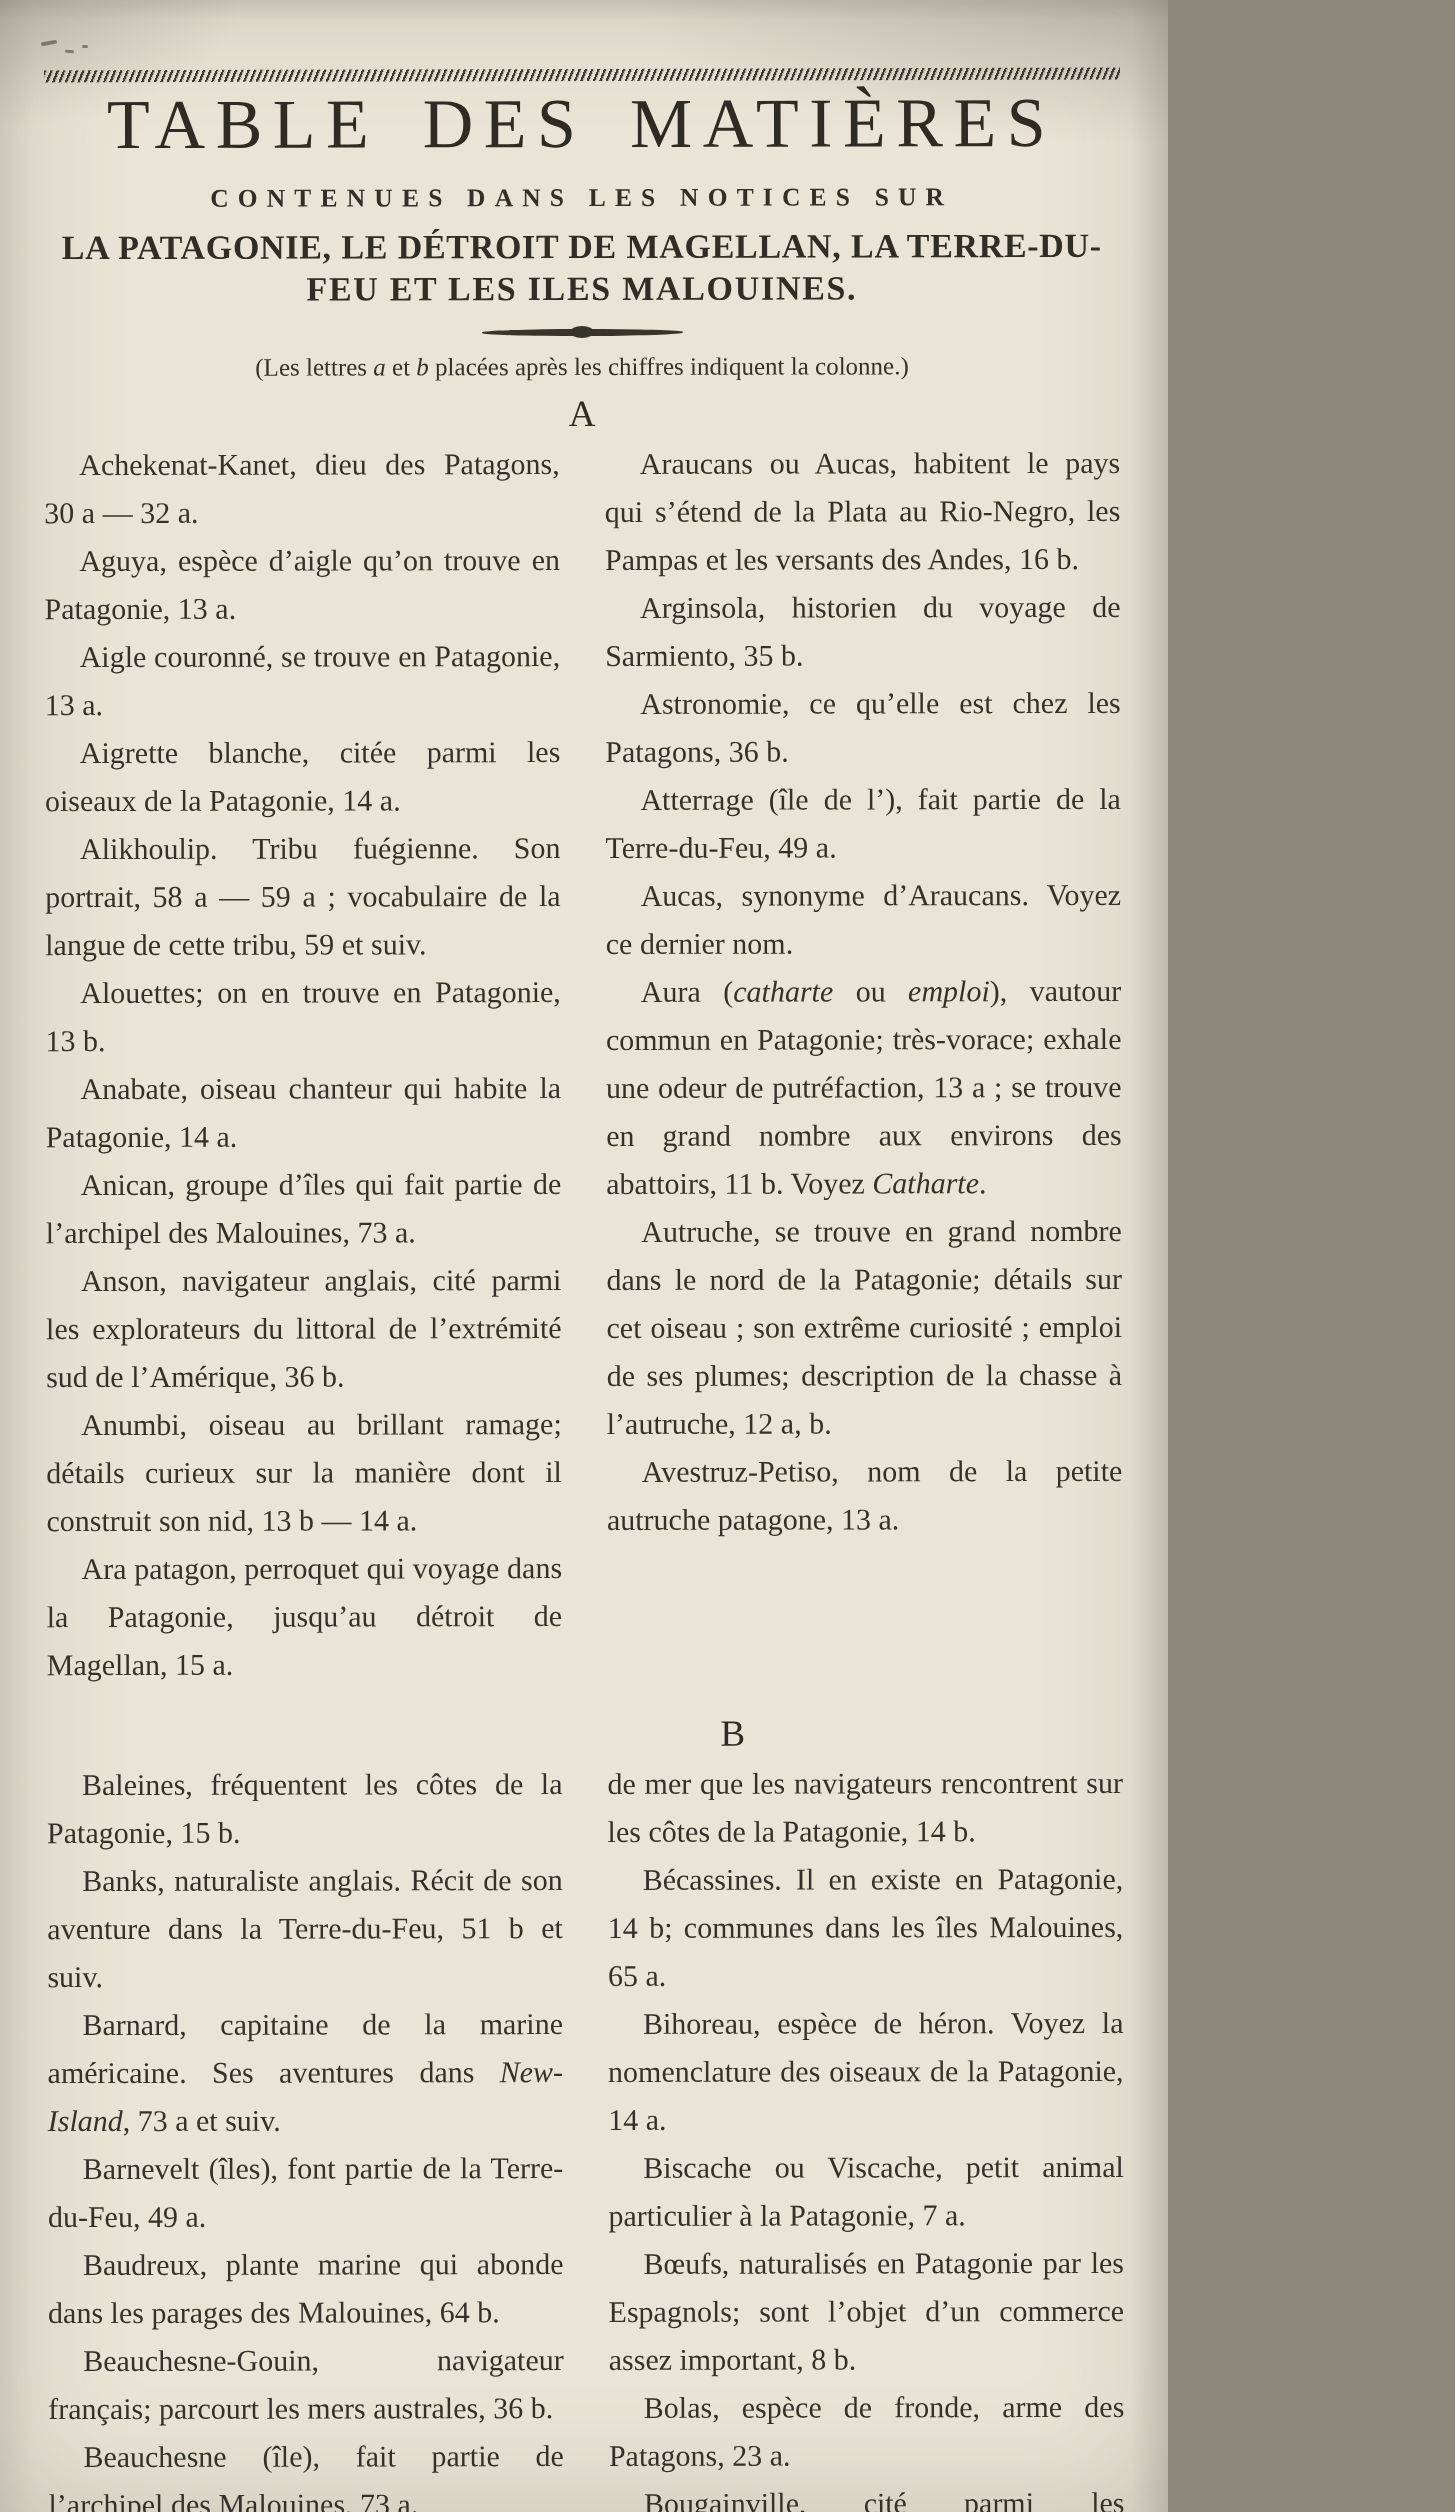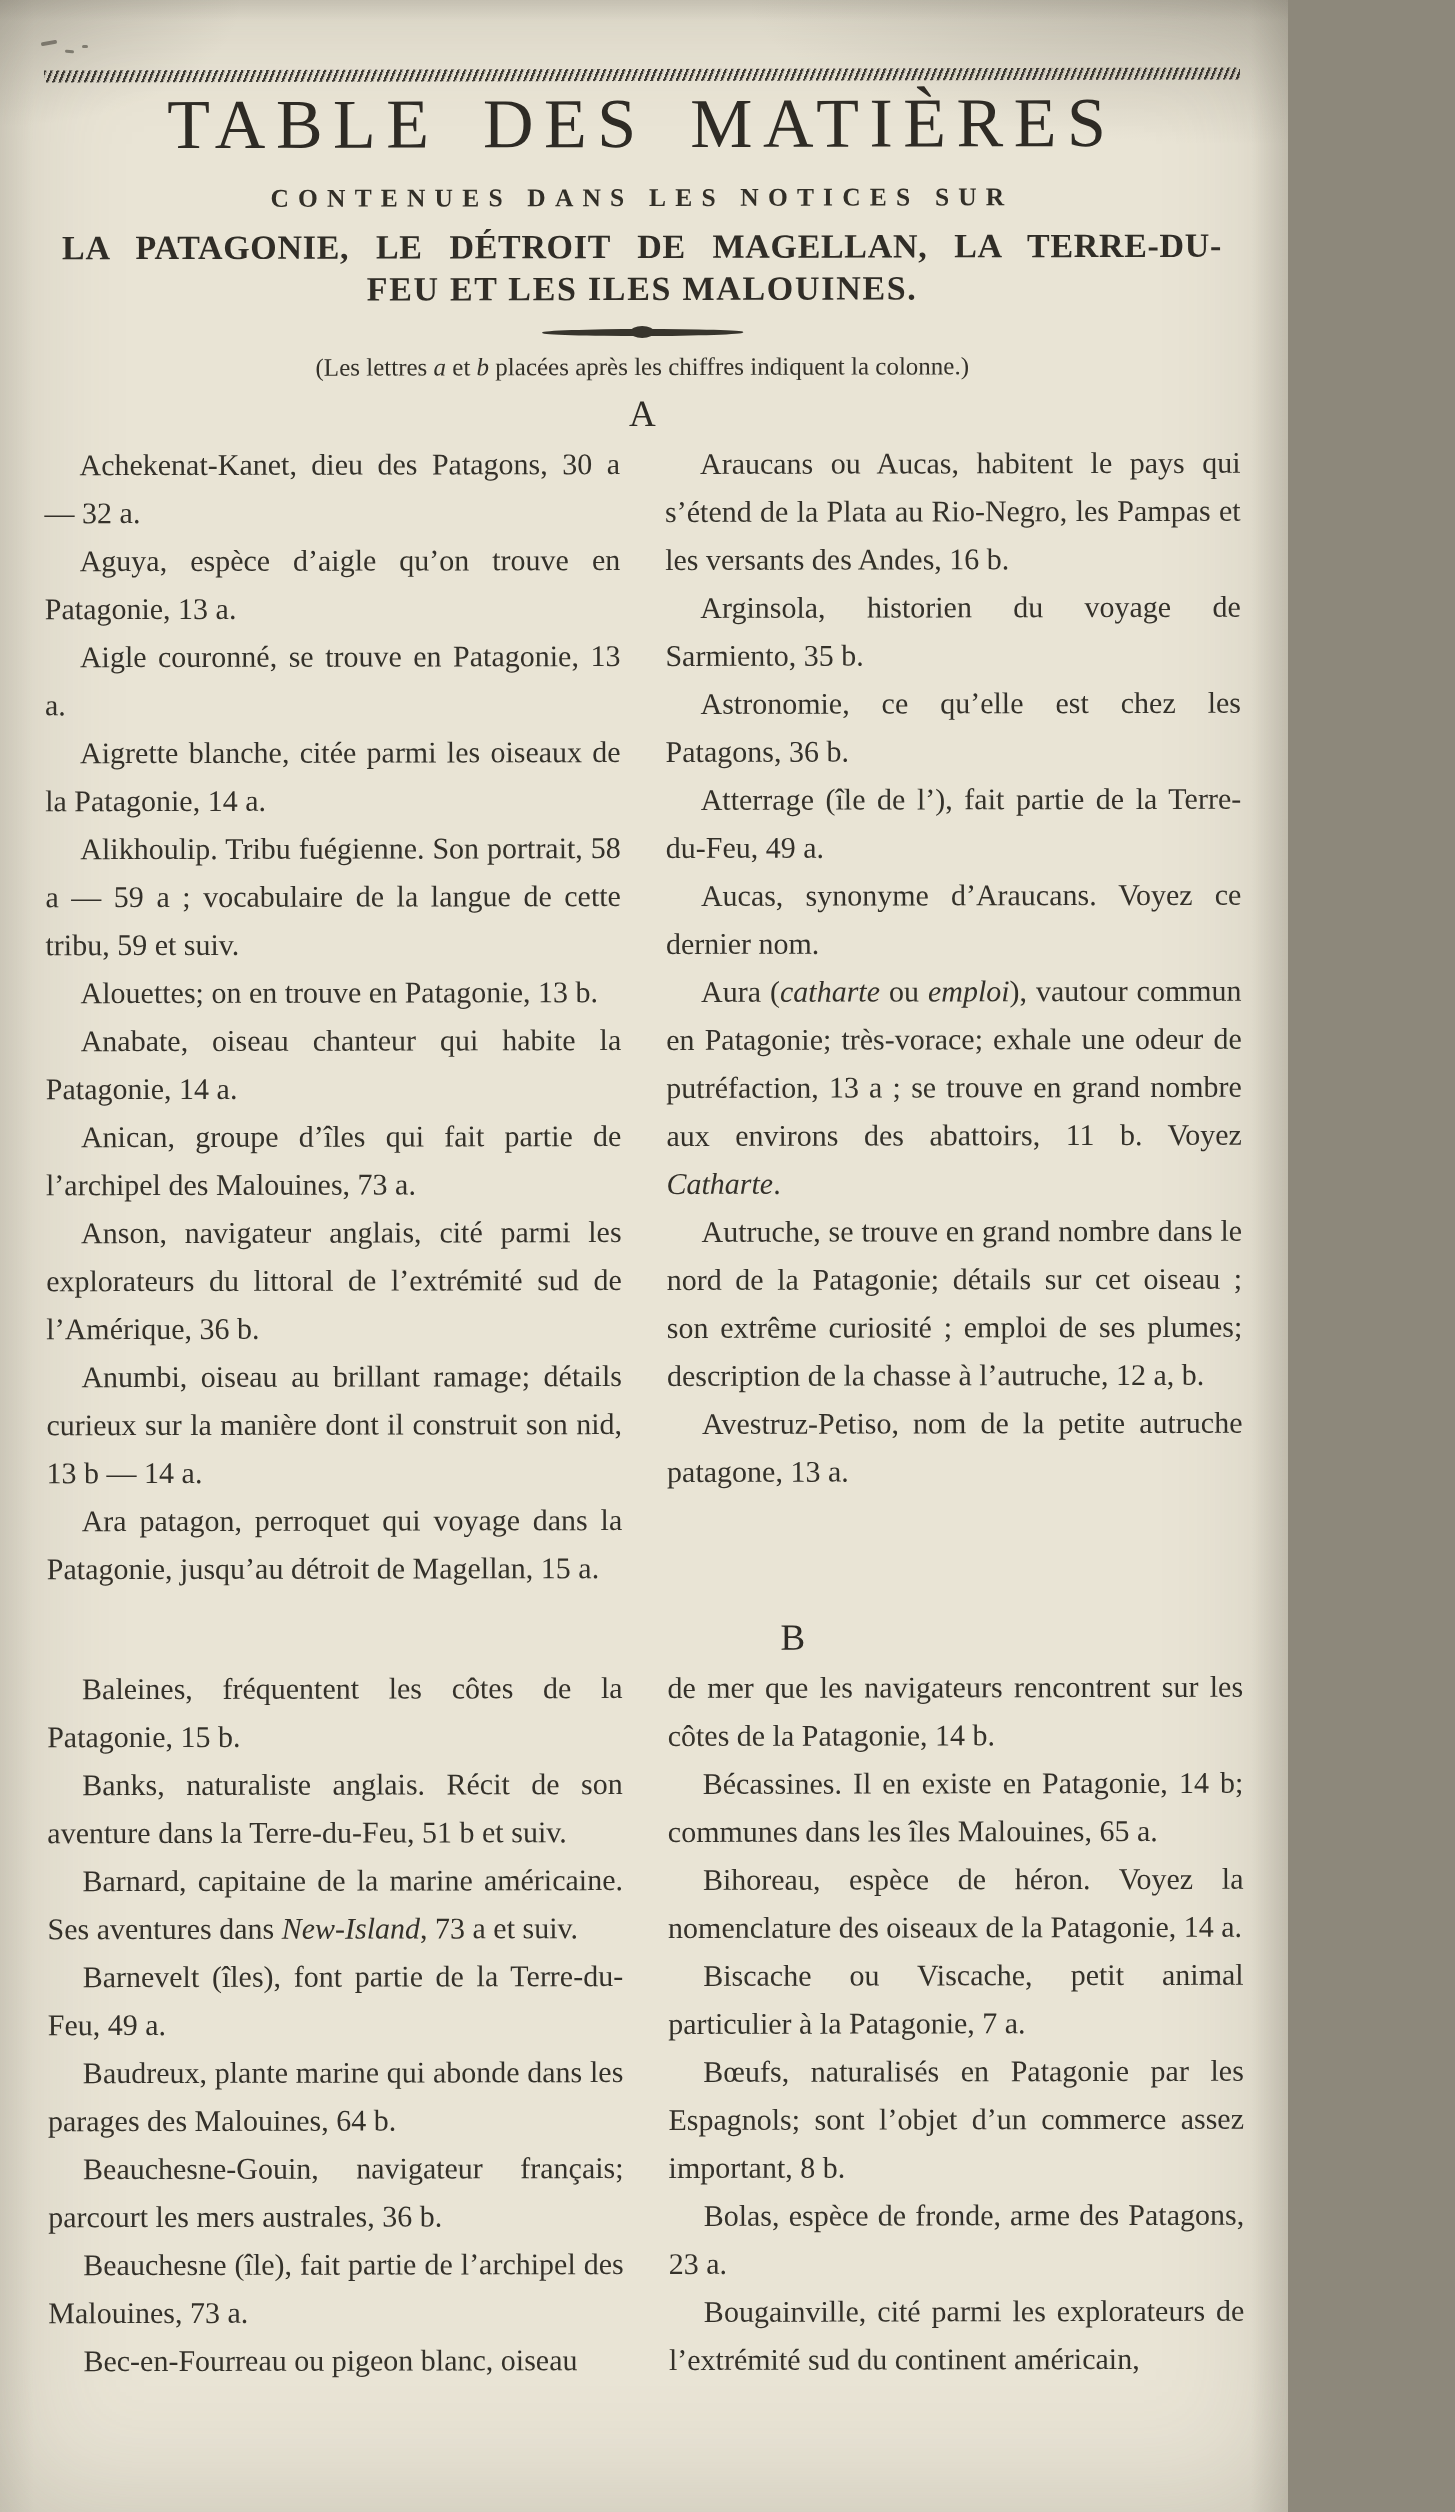--- a/index.html
+++ b/index.html
@@ -1,19 +1,19 @@
 <!DOCTYPE html>
 <html lang="fr" style="font-size:12.8px"><head>
 <meta charset="utf-8">
 <style>
   * { margin:0; padding:0; box-sizing:border-box; }
   html, body { width:1456px; background:#8d887b; }
   .page {
     position:relative;
-    width:1288px; height:2512px;
+    width:1168px; height:2512px;
     background:
       radial-gradient(ellipse 718px 207px at 97% 0%, rgba(110,105,94,0.30), transparent 70%),
       radial-gradient(ellipse 335px 176px at 0% 0%, rgba(105,100,90,0.28), transparent 72%),
       linear-gradient(to left, rgba(100,95,85,0.20), transparent 37px),
       linear-gradient(to right, rgba(100,95,85,0.10), transparent 34px),
       linear-gradient(to bottom, rgba(100,95,85,0.16), transparent 21px),
       #e9e4d5;
     box-shadow: inset 0 0 120px rgba(96,90,76,0.25);
     color:#34312a;
     font-family:"Liberation Serif","DejaVu Serif",serif;

